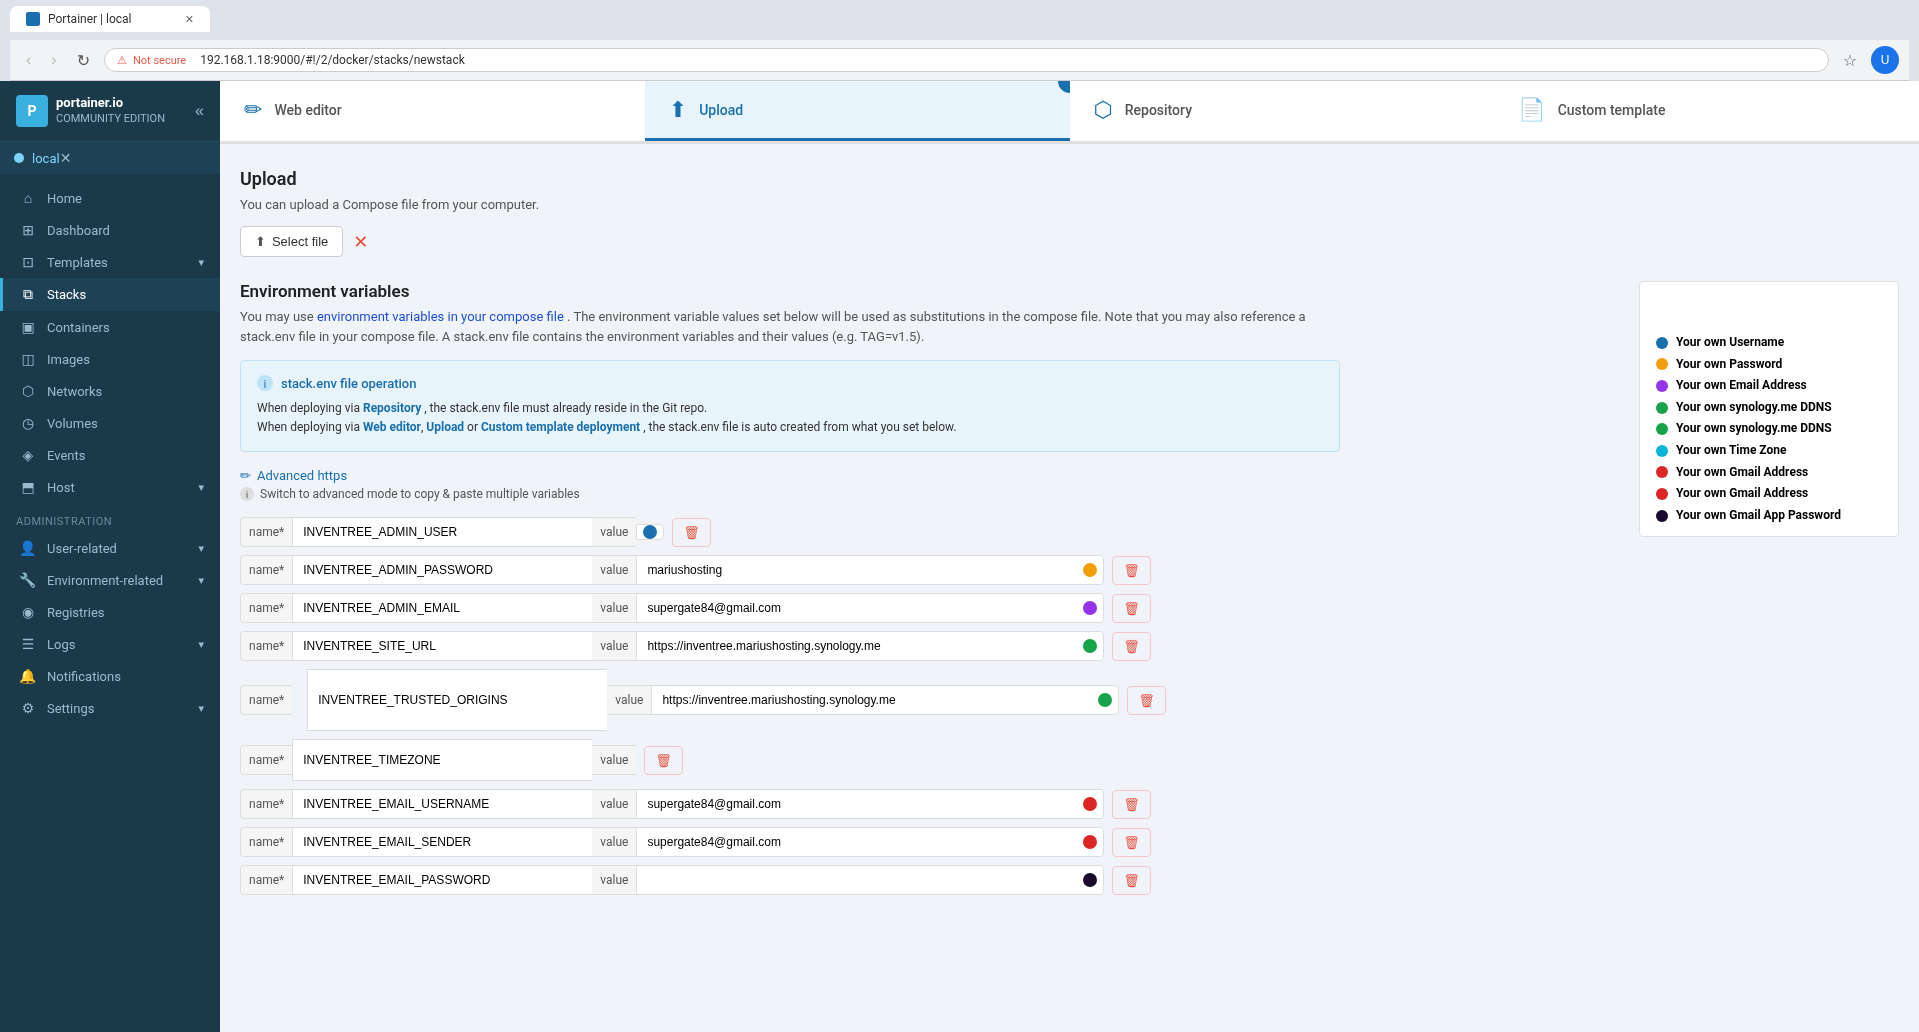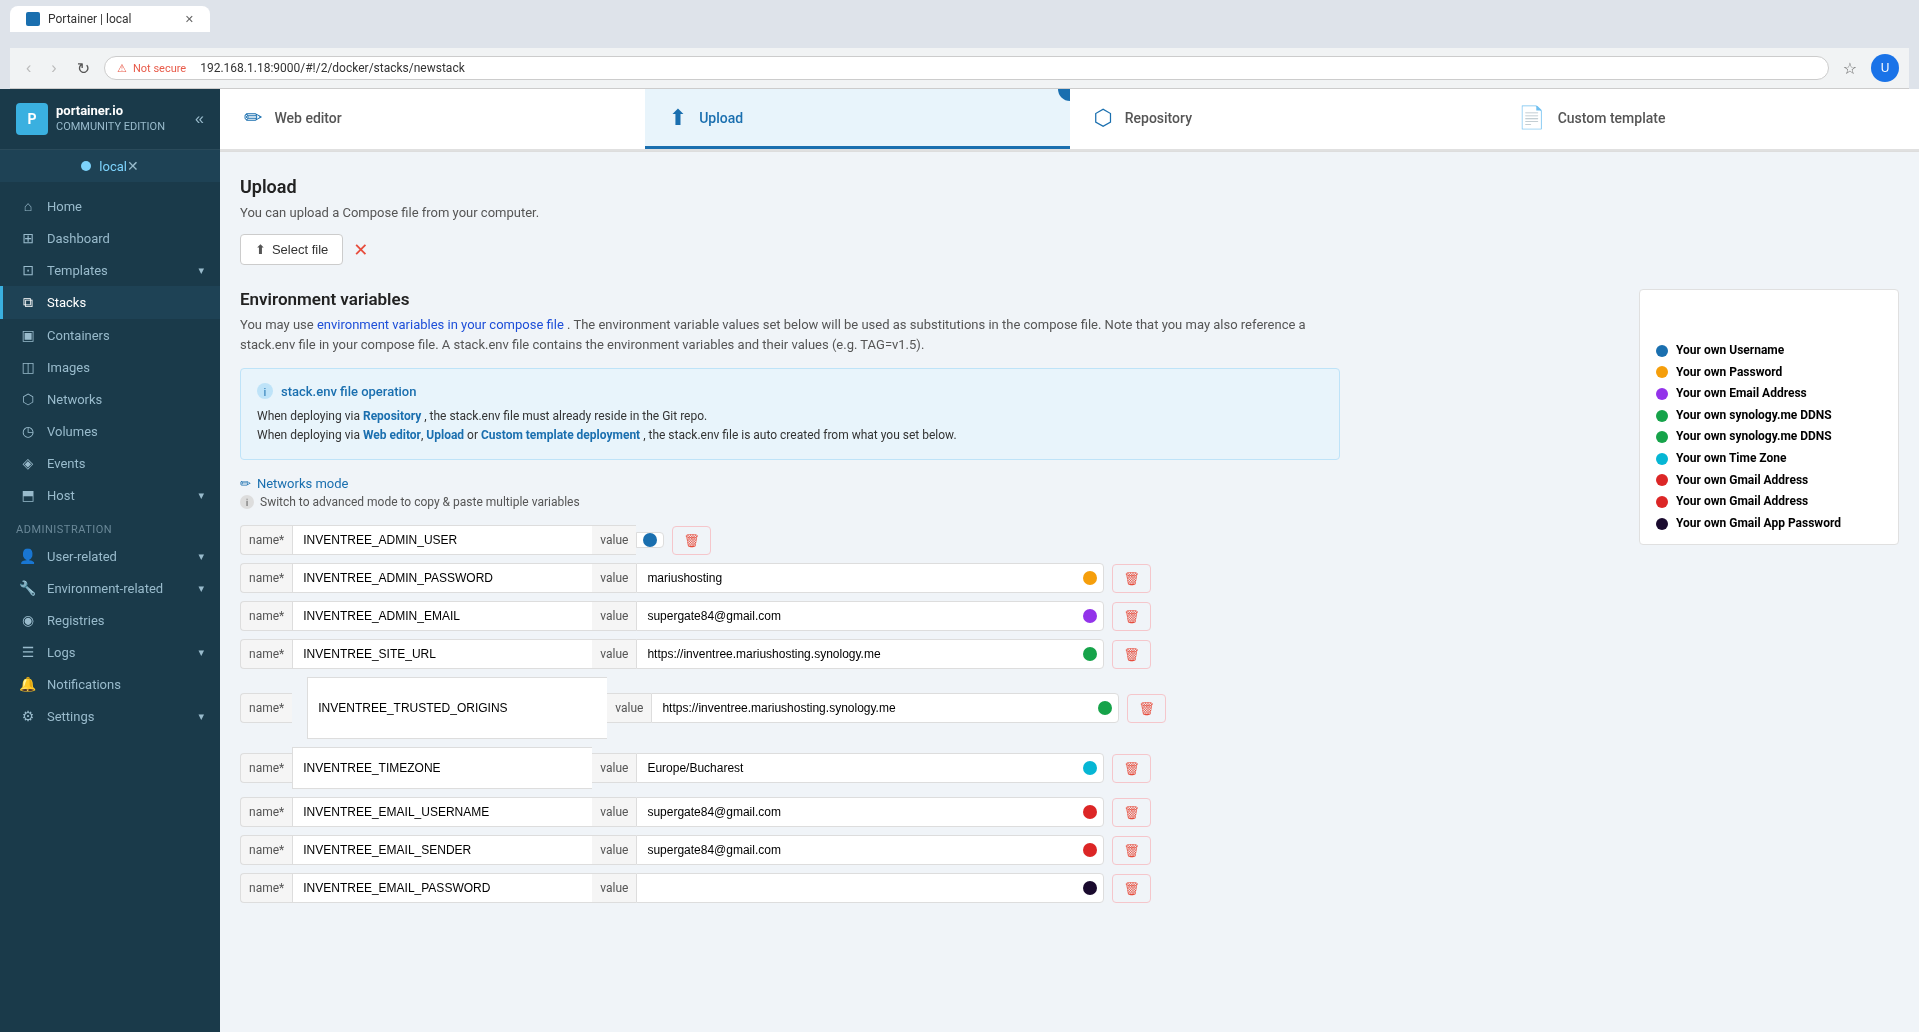--- a/index.html
+++ b/index.html
@@ -1,20 +1,20 @@
 <!DOCTYPE html>
 <html><head>
   <meta charset="utf-8">
   <style>
     * { box-sizing: border-box; margin: 0; padding: 0; }
     body { font-family: -apple-system, BlinkMacSystemFont, 'Segoe UI', Roboto, sans-serif; background: #f0f4f8; display: flex; flex-direction: column; height: 100vh; overflow: hidden; font-size: 13px; }
 
     
     .browser-chrome { background: #dee3ea; padding: 6px 10px 0; display: flex; flex-direction: column; }
-    .browser-tabs { display: flex; align-items: center; margin-bottom: 16px; }
+    .browser-tabs { display: flex; align-items: center; margin-bottom: 8px; }
     .browser-tab { background: #ffffff; border-radius: 8px 8px 0 0; padding: 6px 16px; display: flex; align-items: center; gap: 8px; font-size: 12px; color: #333; min-width: 200px; }
     .browser-tab .favicon { width: 14px; height: 14px; background: #1a6faf; border-radius: 2px; display: inline-block; }
     .browser-tab .close-tab { margin-left: auto; cursor: pointer; color: #666; font-size: 11px; }
     .browser-toolbar { background: #f1f3f4; padding: 6px 10px; display: flex; align-items: center; gap: 8px; border-bottom: 1px solid #ccc; }
     .browser-nav-btn { background: none; border: none; cursor: pointer; color: #555; font-size: 16px; padding: 2px 6px; border-radius: 50%; }
     .browser-nav-btn:disabled { color: #bbb; cursor: default; }
     .address-bar-container { flex: 1; display: flex; align-items: center; background: #fff; border: 1px solid #ccc; border-radius: 20px; padding: 4px 12px; font-size: 12px; color: #333; gap: 6px; }
     .address-bar-container .lock-icon { color: #e85b4a; font-size: 11px; }
     .star-btn { background: none; border: none; cursor: pointer; color: #666; font-size: 16px; padding: 2px 6px; }
     .profile-btn { width: 28px; height: 28px; border-radius: 50%; background: #1a73e8; border: none; cursor: pointer; color: white; font-size: 12px; }
@@ -24,21 +24,21 @@
 
     
     .sidebar { width: 220px; background: #1a3a4a; color: #cde; display: flex; flex-direction: column; overflow-y: auto; flex-shrink: 0; }
     .sidebar-logo { padding: 14px 16px; border-bottom: 1px solid #2a4a5a; display: flex; align-items: center; justify-content: space-between; }
     .logo-area { display: flex; align-items: center; gap: 8px; }
     .logo-icon { width: 32px; height: 32px; background: #3ab0e0; border-radius: 4px; display: flex; align-items: center; justify-content: center; color: white; font-weight: bold; font-size: 14px; }
     .logo-text { font-size: 11px; color: #9bc; line-height: 1.3; }
     .logo-text strong { color: #fff; font-size: 13px; display: block; }
     .collapse-btn { background: none; border: none; color: #9bc; cursor: pointer; font-size: 16px; }
 
-    .sidebar-env { padding: 8px 14px; background: #1e4255; display: flex; align-items: center; justify-content: center; }
+    .sidebar-env { padding: 8px 14px; background: #1e4255; display: flex; align-items: center; justify-content: flex-start; }
     .env-label { display: flex; align-items: center; gap: 8px; font-size: 13px; color: #7dd3fc; }
     .env-dot { width: 10px; height: 10px; border-radius: 50%; background: #7dd3fc; }
     .close-env { background: none; border: none; color: #9bc; cursor: pointer; font-size: 14px; }
 
     .sidebar-nav { flex: 1; padding: 8px 0; }
     .nav-item { display: flex; align-items: center; gap: 10px; padding: 8px 16px; color: #9bc; cursor: pointer; font-size: 13px; border-left: 3px solid transparent; }
     .nav-item.active { background: #1e4255; color: #fff; border-left-color: #3ab0e0; }
     .nav-item .nav-icon { width: 18px; text-align: center; font-size: 14px; }
     .nav-item .chevron { margin-left: auto; font-size: 11px; }
 
@@ -326,21 +326,21 @@
               <a class="env-link highlight" style="font-weight:bold;">Upload</a>
               <span>or</span>
               <a class="env-link highlight" style="font-weight:bold;">Custom template deployment</a>
               <span>, the stack.env file is auto created from what you set below.</span>
             </div>
           </div>
         </div>
 
         <div class="advanced-row" style="margin-top:14px;">
           <span class="adv-icon">✏</span>
-          <span>Networks mode</span>
+          <span>Advanced https</span>
         </div>
         <div class="switch-hint">
           <span style="width:14px;height:14px;border-radius:50%;background:#ddd;display:inline-flex;align-items:center;justify-content:center;font-size:10px;color:#555;">ℹ</span>
           <span>Switch to advanced mode to copy &amp; paste multiple variables</span>
         </div>
 
         <div id="env-rows-container">
             <div class="env-row">
     <span class="env-label-tag">name*</span>
     <input class="env-input env-name-input" type="text" value="INVENTREE_ADMIN_USER" readonly="" style="width: 300px; border-top: 1px solid rgb(221, 221, 221); border-bottom: 1px solid rgb(221, 221, 221); border-left: 1px solid rgb(221, 221, 221); border-image: initial; padding: 7px 10px; font-size: 12px; background: rgb(255, 255, 255); border-radius: 0px; border-right: none;">
@@ -387,24 +387,20 @@
     <div class="value-input-wrap">
       <input type="text" value="https://inventree.mariushosting.synology.me" readonly="" style="border: none; outline: none; padding: 7px 10px; font-size: 12px; width: 440px; background: transparent;">
       <span class="env-color-dot" style="background:#16a34a;width:14px;height:14px;border-radius:50%;display:inline-block;flex-shrink:0;"></span>
     </div>
     <button class="delete-btn">🗑</button>
   </div>
             <div class="env-row">
     <span class="env-label-tag">name*</span>
     <input class="env-input env-name-input" type="text" value="INVENTREE_TIMEZONE" readonly="" style="width: 300px; border-top: 1px solid rgb(221, 221, 221); border-bottom: 1px solid rgb(221, 221, 221); border-left: 1px solid rgb(221, 221, 221); border-image: initial; padding: 13px 10px; font-size: 12px; background: rgb(255, 255, 255); border-radius: 0px; border-right: none;">
     <span class="env-value-label">value</span>
-    <div class="value-input-wrap">
-      <input type="text" value="Europe/Bucharest" readonly="" style="border: none; outline: none; padding: 7px 10px; font-size: 12px; width: 440px; background: transparent;">
-      <span class="env-color-dot" style="background:#06b6d4;width:14px;height:14px;border-radius:50%;display:inline-block;flex-shrink:0;"></span>
-    </div>
     <button class="delete-btn">🗑</button>
   </div>
             <div class="env-row">
     <span class="env-label-tag">name*</span>
     <input class="env-input env-name-input" type="text" value="INVENTREE_EMAIL_USERNAME" readonly="" style="width: 300px; border-top: 1px solid rgb(221, 221, 221); border-bottom: 1px solid rgb(221, 221, 221); border-left: 1px solid rgb(221, 221, 221); border-image: initial; padding: 7px 10px; font-size: 12px; background: rgb(255, 255, 255); border-radius: 0px; border-right: none;">
     <span class="env-value-label">value</span>
     <div class="value-input-wrap">
       <input type="text" value="supergate84@gmail.com" readonly="" style="border: none; outline: none; padding: 7px 10px; font-size: 12px; width: 440px; background: transparent;">
       <span class="env-color-dot" style="background:#dc2626;width:14px;height:14px;border-radius:50%;display:inline-block;flex-shrink:0;"></span>
     </div>

